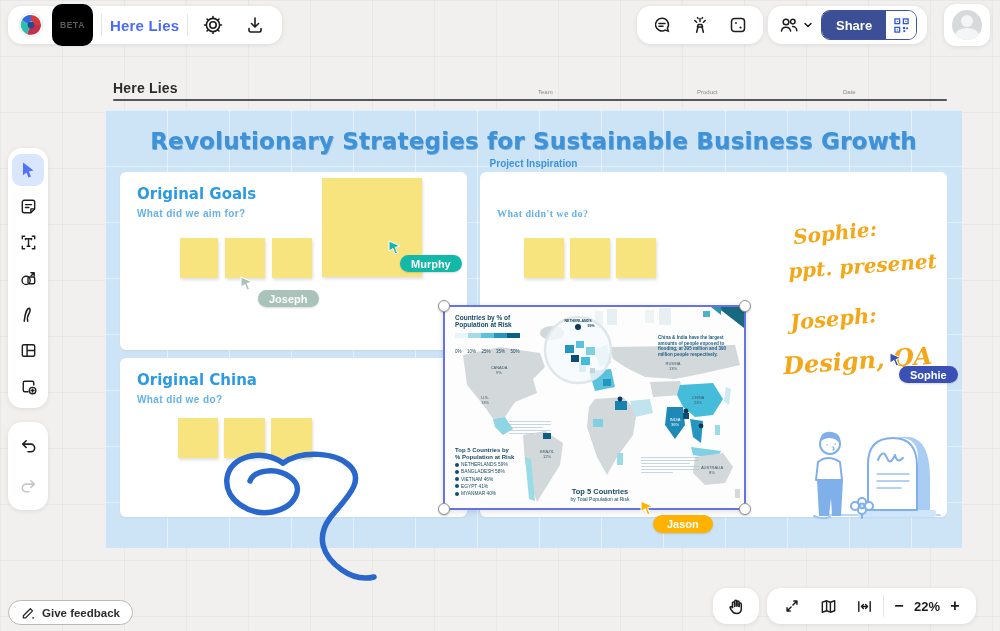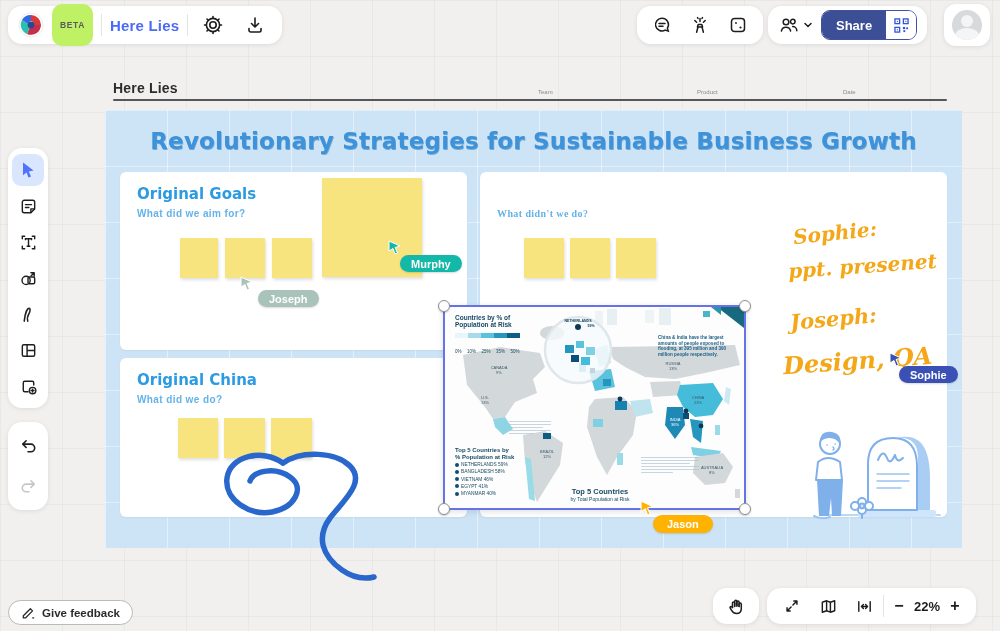--- a/index.html
+++ b/index.html
@@ -10,21 +10,21 @@
       linear-gradient(to right, rgba(0,0,0,.035) 1px, transparent 1px),
       linear-gradient(to bottom, rgba(0,0,0,.03) 1px, transparent 1px);
     background-size:62px 56px;}
   .abs{position:absolute;}
   .pill{background:#fff;border-radius:14px;box-shadow:0 1px 5px rgba(0,0,0,.09);display:flex;align-items:center;}
   .icon-btn{width:34px;height:34px;display:flex;align-items:center;justify-content:center;color:#1d1d1d;border-radius:9px;cursor:pointer;}
   .vdiv{width:1px;height:22px;background:#e4e4e2;}
   svg{display:block;}
 
   
-  .beta{background:#bef264;color:#5c5c5c;font-size:8.5px;font-weight:bold;letter-spacing:.6px;padding:16px 8px;border-radius:10px;}
+  .beta{background:#000000;color:#5c5c5c;font-size:8.5px;font-weight:bold;letter-spacing:.6px;padding:16px 8px;border-radius:10px;}
   .doc-title{color:#4a6af8;font-weight:bold;font-size:15px;letter-spacing:.2px;}
 
   
   .share-wrap{display:flex;align-items:stretch;border:1.5px solid #41519e;border-radius:9px;overflow:hidden;height:30px;}
   .share-btn{background:#3c4f96;color:#fff;font-weight:bold;font-size:13px;display:flex;align-items:center;padding:0 14px;cursor:pointer;}
   .share-qr{background:#fff;display:flex;align-items:center;justify-content:center;width:30px;cursor:pointer;}
 
   .avatar-wrap{background:#fff;border-radius:12px;box-shadow:0 1px 5px rgba(0,0,0,.09);width:46px;height:42px;display:flex;align-items:center;justify-content:center;}
   .avatar{width:30px;height:30px;border-radius:50%;background:#d7d9db;overflow:hidden;position:relative;}
   .avatar:before{content:"";position:absolute;left:9px;top:5px;width:12px;height:12px;border-radius:50%;background:#f4f5f6;}
@@ -82,20 +82,21 @@
 <div id="stage">
 
   <div class="abs hl-title" style="left:113px;top:80px;">Here Lies</div>
   <div class="abs hfield" style="left:538px;top:89px;">Team</div>
   <div class="abs hfield" style="left:697px;top:89px;">Product</div>
   <div class="abs hfield" style="left:843px;top:89px;">Date</div>
   <div class="abs hline" style="left:113px;top:99px;width:834px;"></div>
 
   <div id="board" class="abs">
     <div class="abs board-title" style="top:18px;">Revolutionary Strategies for Sustainable Business Growth</div>
+    <div class="abs board-sub" style="top:48px;">Project Inspiration</div>
 
     <div class="panel abs" style="left:15px;top:62px;width:347px;height:178px;">
       <div class="abs panel-title" style="left:17px;top:13px;">Original Goals</div>
       <div class="abs panel-sub" style="left:17px;top:36px;">What did we aim for?</div>
     </div>
 
     <div class="panel abs" style="left:375px;top:62px;width:467px;height:345px;">
       <div class="abs panel-sub" style="left:17px;top:36px;font-family:Liberation Serif, serif;">What didn't we do?</div>
     </div>
 

